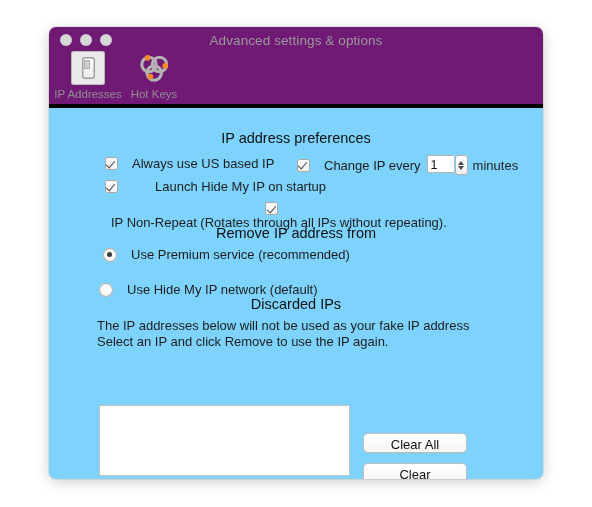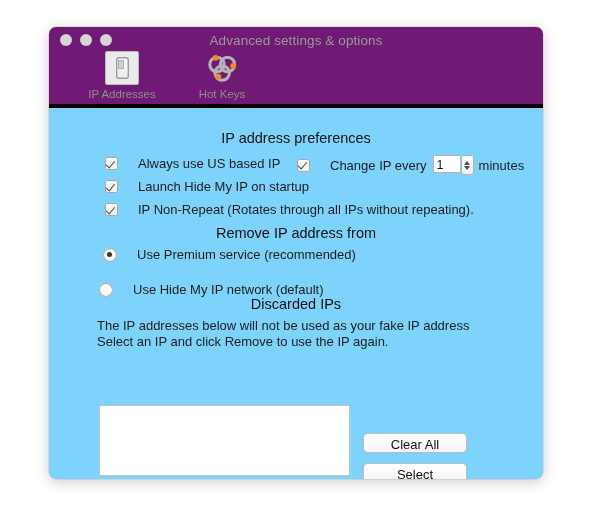--- a/index.html
+++ b/index.html
@@ -70,21 +70,20 @@
     align-items: flex-start;
     gap: 4px;
   }
   .tool-item {
     width: 62px;
     display: flex;
     flex-direction: column;
     align-items: center;
     padding-top: 1px;
     cursor: default;
-    margin-left: 34px;
   }
   .tool-glyph-wrap {
     width: 34px;
     height: 34px;
     display: flex;
     align-items: center;
     justify-content: center;
     border-radius: 3px;
   }
   .tool-item.selected .tool-glyph-wrap {
@@ -135,21 +134,21 @@
     font-weight: normal;
   }
 
   
   .row {
     display: flex;
     align-items: center;
     position: absolute;
   }
   .ctl-label {
-    margin-left: 20px;
+    margin-left: 14px;
     font-size: 13px;
     color: #1d1d1d;
     white-space: nowrap;
   }
 
   .cbox {
     width: 13px;
     height: 13px;
     flex: none;
     border-radius: 2.5px;
@@ -328,26 +327,26 @@
       <span class="stepper-wrap">
         <span class="stepper-field">1</span>
         <span class="stepper-btns">
           <span class="arrow-up"></span>
           <span class="arrow-dn"></span>
         </span>
       </span>
       <span class="ctl-label" style="margin-left:0;">minutes</span>
     </div>
 
-    <div class="row" style="left:56px;top:71px;">
+    <div class="row" style="left:56px;top:71px;gap:23px;">
       <span class="cbox checked"></span>
       <span class="ctl-label">Launch Hide My IP on startup</span>
     </div>
 
-    <div class="row" style="left:56px;top:94px;">
+    <div class="row" style="left:48px;top:94px;flex-direction:column;">
       <span class="cbox checked"></span>
       <span class="ctl-label">IP Non-Repeat (Rotates through all IPs without repeating).</span>
     </div>
 
     <div class="section-title" style="position:absolute;left:0;top:117px;width:100%;">Remove IP address from</div>
 
     <div class="row" style="left:54px;top:139px;">
       <span class="radio checked"></span>
       <span class="ctl-label">Use Premium service (recommended)</span>
     </div>
@@ -358,16 +357,16 @@
     </div>
 
     <div class="section-title" style="position:absolute;left:0;top:188px;width:100%;">Discarded IPs</div>
 
     <div class="desc" style="left:48px;top:210px;">The IP addresses below will not be used as your fake IP address</div>
     <div class="desc" style="left:48px;top:226px;">Select an IP and click Remove to use the IP again.</div>
 
     <div id="discarded-list"></div>
 
     <div class="btn side-btn" style="top:325px;">Clear All</div>
-    <div class="btn side-btn" style="top:355px;">Select</div>
+    <div class="btn side-btn" style="top:355px;">Clear</div>
 
   </div>
 </div>
 
 </body></html>

